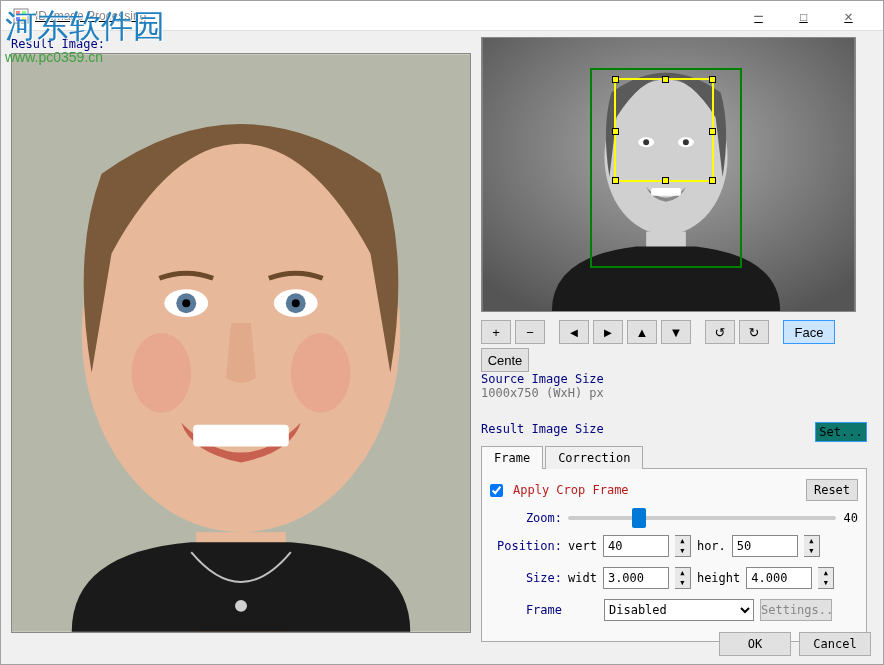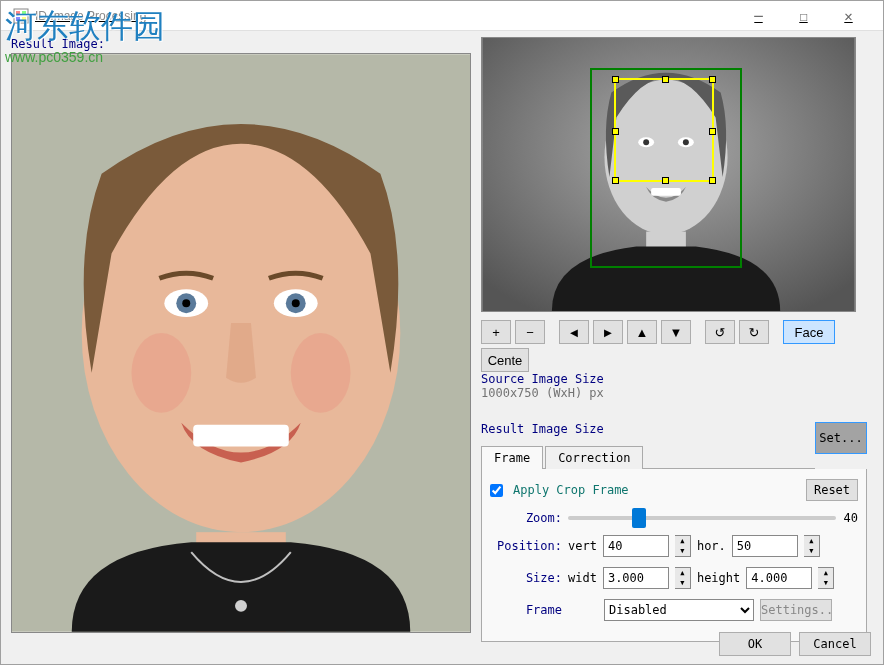--- a/index.html
+++ b/index.html
@@ -25,31 +25,31 @@
 .handle { position: absolute; width: 7px; height: 7px; background: #ffff00; border: 1px solid #000; }
 
 .toolbar { display: flex; gap: 4px; margin-top: 8px; flex-wrap: wrap; }
 .tool-btn { width: 30px; height: 24px; background: #e1e1e1; border: 1px solid #adadad; cursor: pointer; display: flex; align-items: center; justify-content: center; font-size: 13px; font-family: Arial; }
 .tool-btn.face-btn { width: 52px; background: #cce5ff; border: 1px solid #3399ff; }
 .tool-btn.cente-btn { width: 48px; }
 
 .info-line { color: #000080; }
 .info-val { color: #737373; }
 
-.set-btn { float: right; width: 52px; height: 32px; background: #a3a3a3; border: 1px solid #3399ff; cursor: pointer; font-family: inherit; }
+.set-btn { float: right; width: 52px; height: 20px; background: #0f766e; border: 1px solid #3399ff; cursor: pointer; font-family: inherit; }
 
 .tabs { margin-top: 10px; border-bottom: 1px solid #aaa; display: flex; }
 .tab { padding: 4px 12px; border: 1px solid #aaa; border-bottom: none; background: #f0f0f0; cursor: pointer; margin-right: 2px; margin-bottom: -1px; }
 .tab.active { background: #f9f9f9; }
 .tab-content { border: 1px solid #aaa; border-top: none; padding: 10px 8px; background: #f9f9f9; }
 
 .row { display: flex; align-items: center; margin-bottom: 10px; gap: 6px; }
 .label-col { width: 72px; text-align: right; color: #000080; }
 .ck { margin-right: 4px; }
-.ck-label { color: #0f766e; text-align: right; }
+.ck-label { color: #b91c1c; text-align: right; }
 .reset-btn { margin-left: auto; width: 52px; height: 22px; background: #e1e1e1; border: 1px solid #adadad; cursor: pointer; font-family: inherit; }
 
 .slider-wrap { flex: 1; display: flex; align-items: center; gap: 8px; }
 .slider { flex: 1; height: 4px; background: #ccc; border-radius: 2px; position: relative; }
 .slider-thumb { position: absolute; top: -8px; left: 24%; width: 14px; height: 20px; background: #0078d7; border-radius: 2px; }
 
 .spin { width: 66px; height: 22px; border: 1px solid #888; background: #fff; padding: 2px 4px; font-family: inherit; }
 .spin-btns { width: 16px; height: 22px; display: flex; flex-direction: column; border: 1px solid #888; border-left: none; }
 .spin-up, .spin-dn { flex: 1; background: #e8e8e8; font-size: 7px; display: flex; align-items: center; justify-content: center; cursor: pointer; }
 

